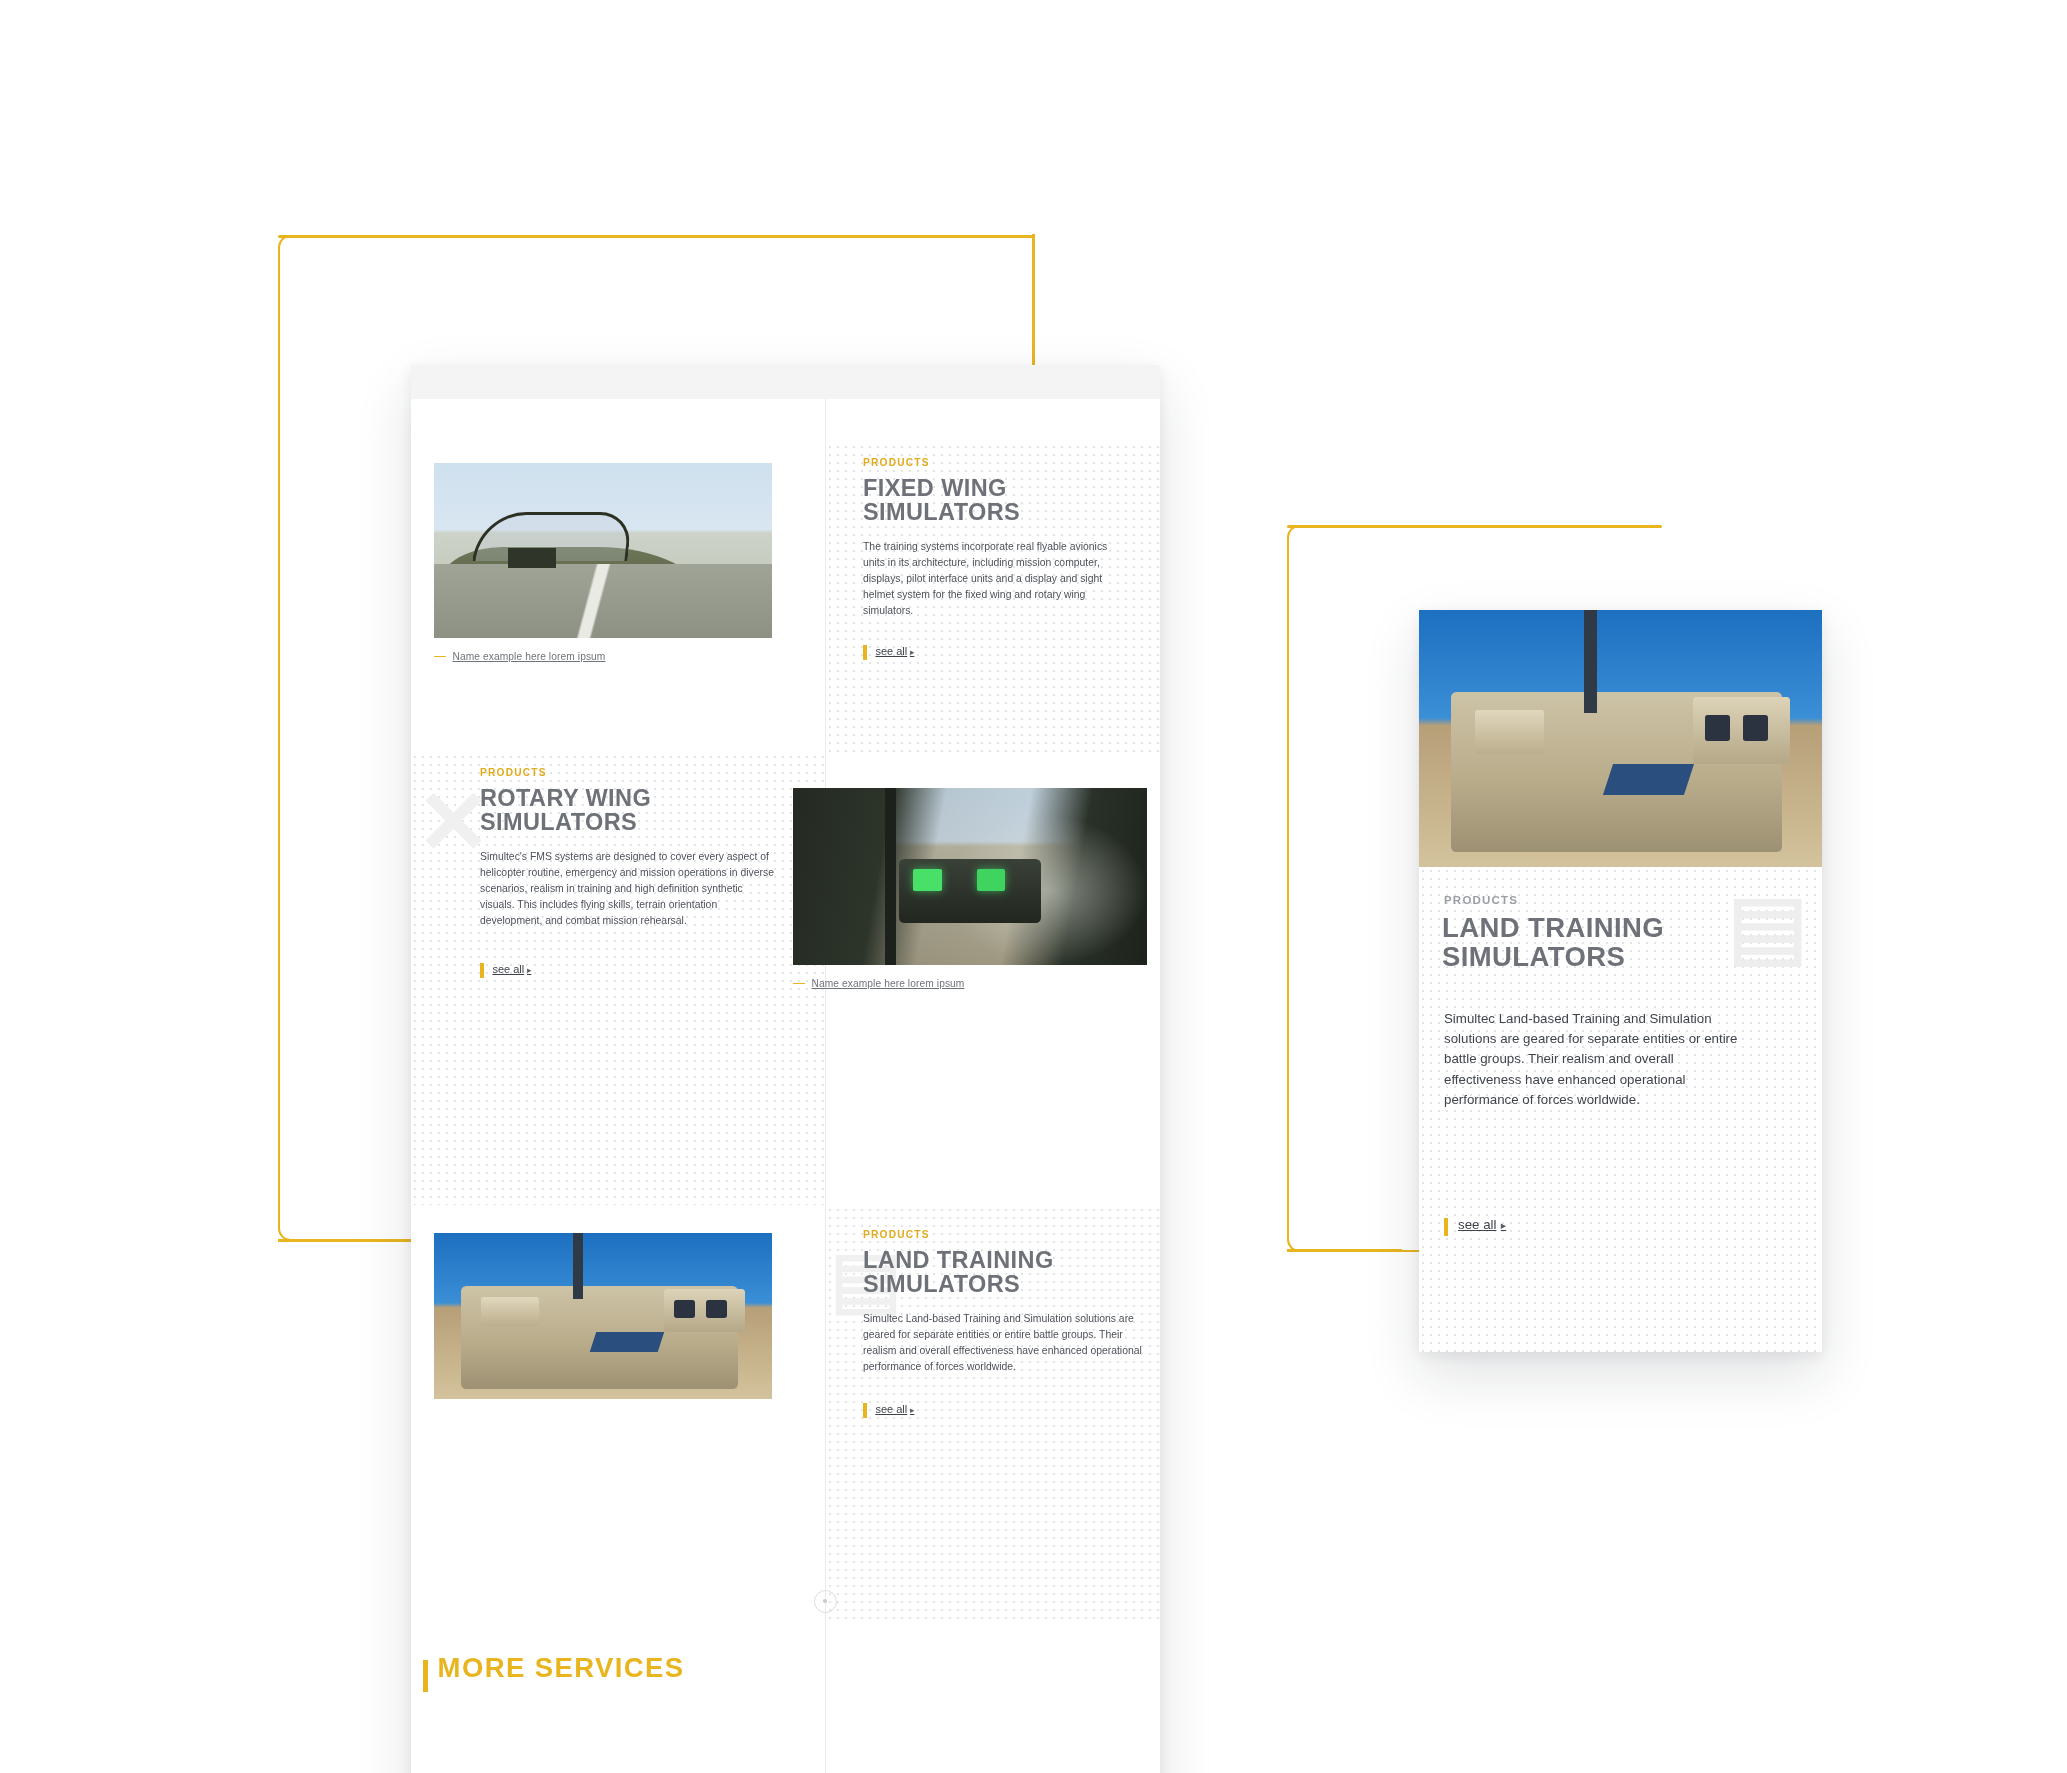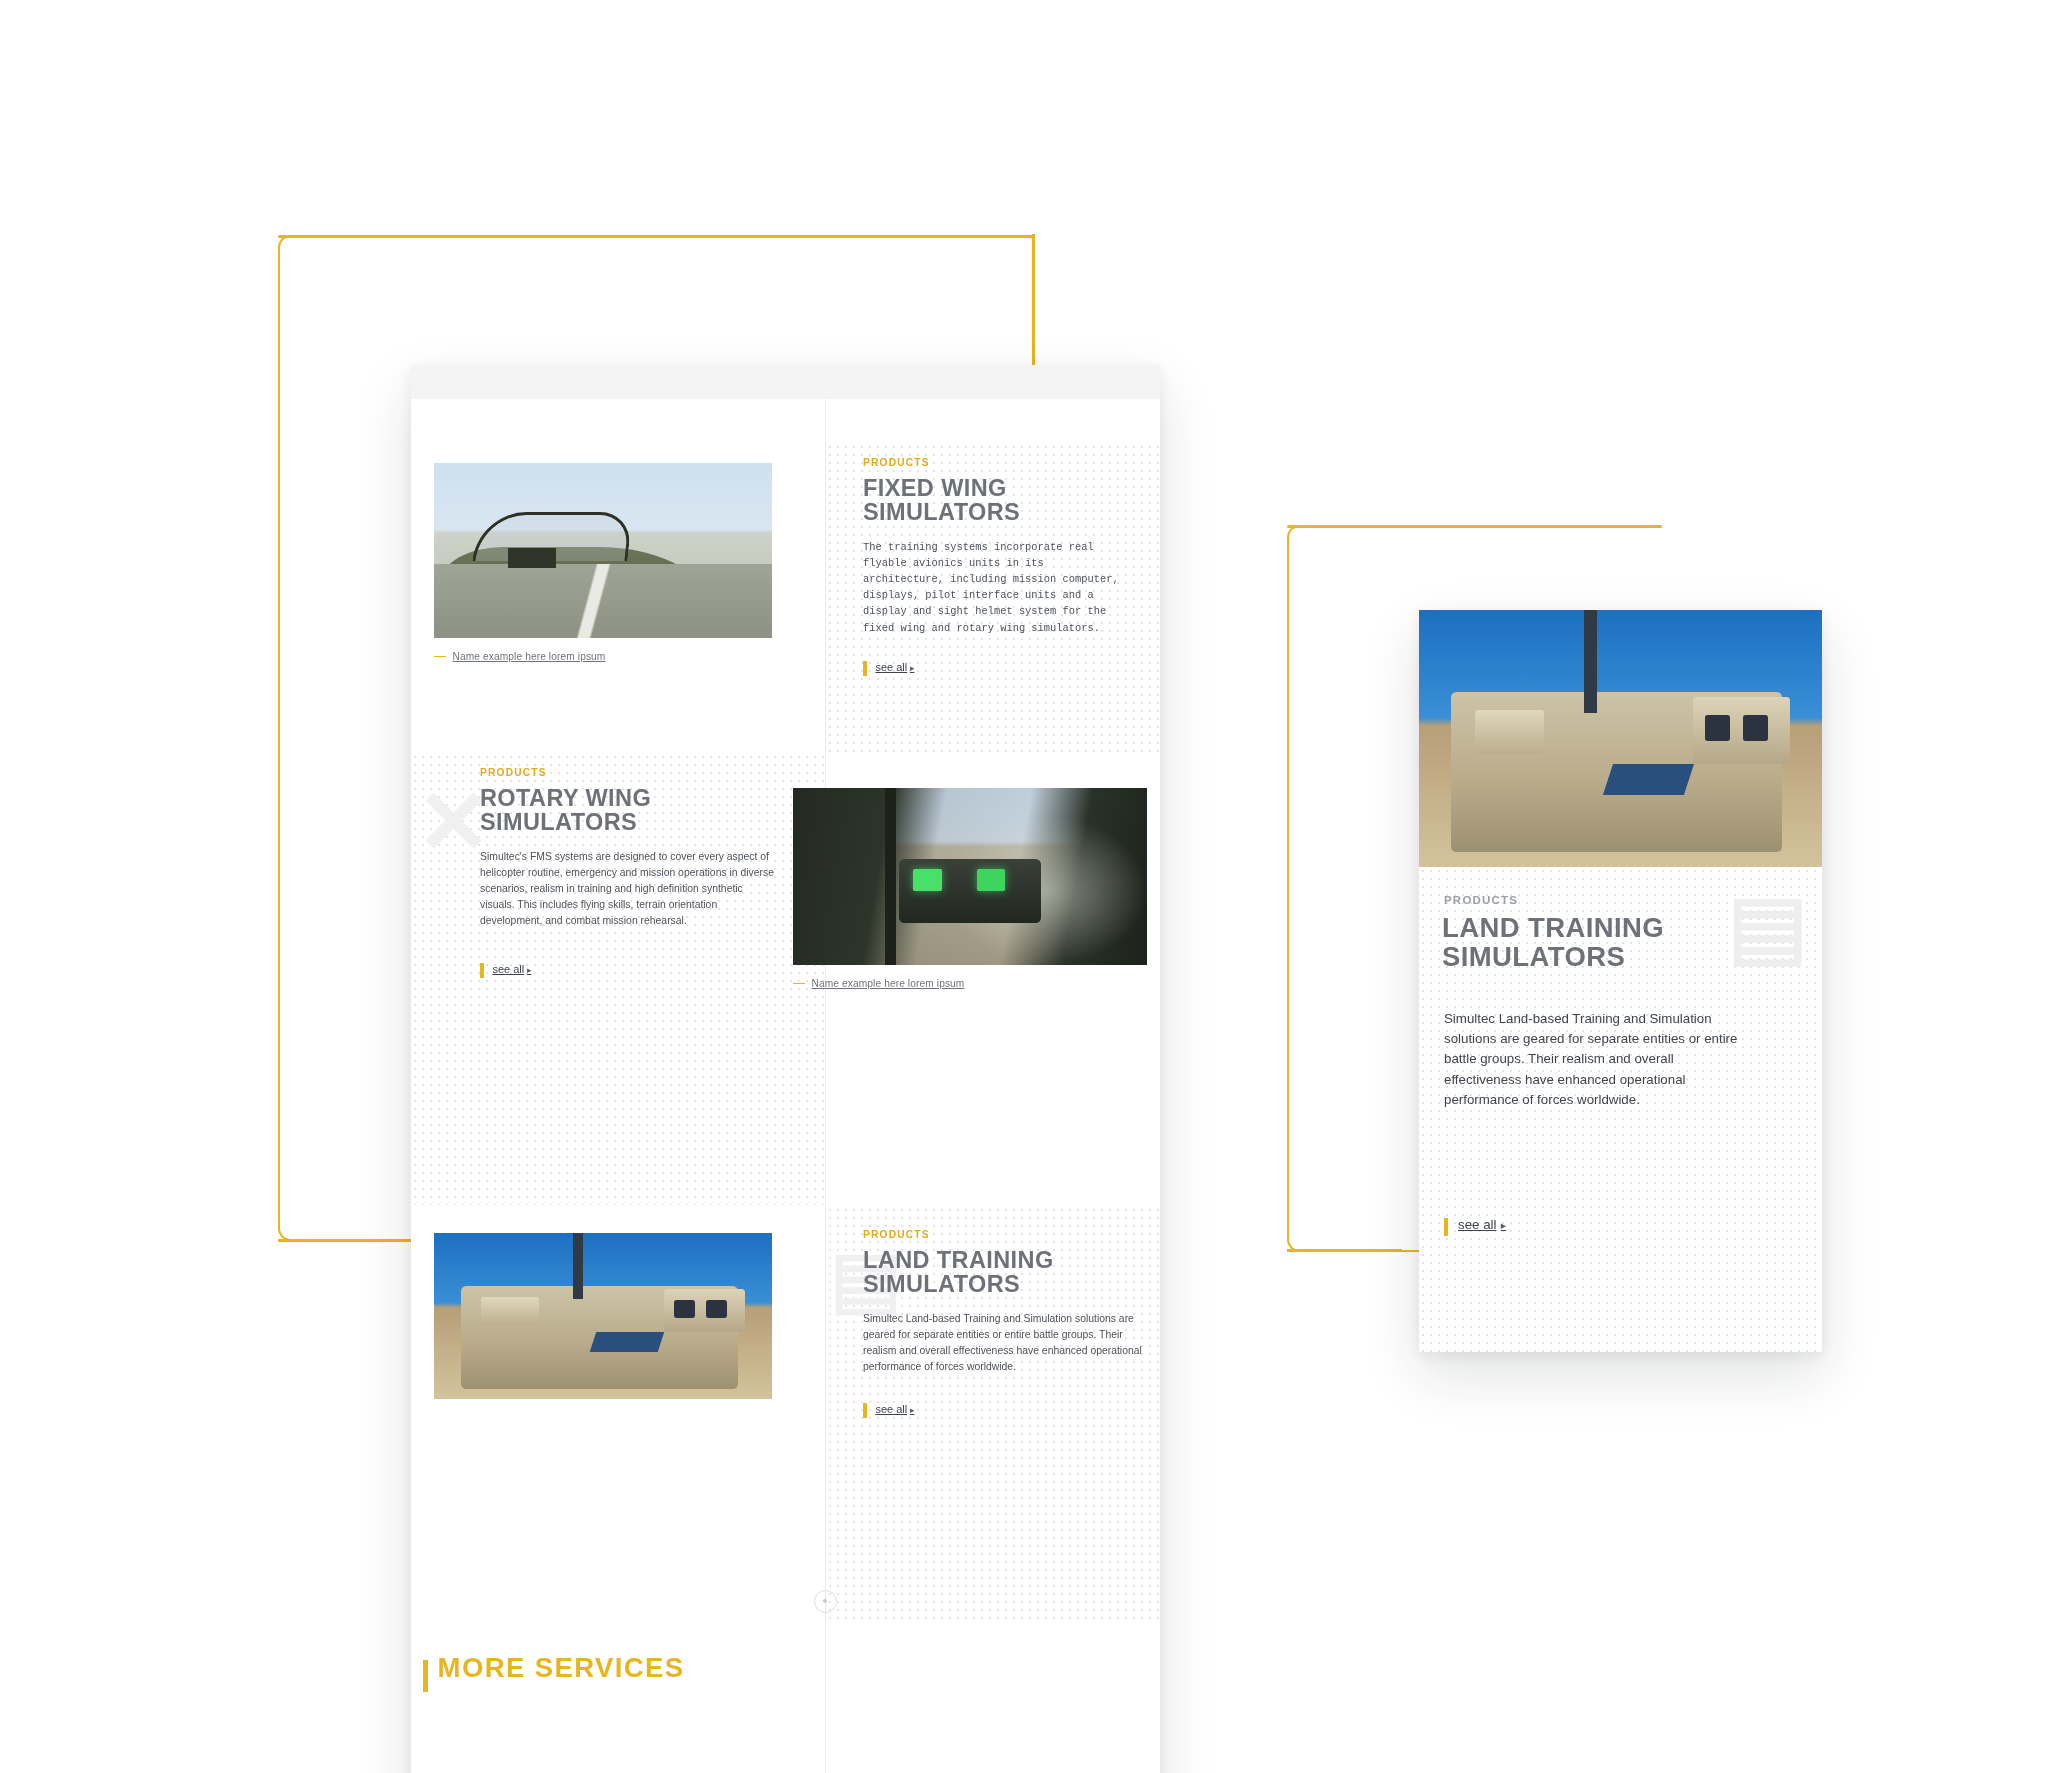--- a/index.html
+++ b/index.html
@@ -515,21 +515,21 @@
       <div class="hud"></div>
     </div>
 
     <div class="cap" style="left:23px; top:208px;">
       <span class="dash"></span><span>Name example here lorem ipsum</span>
     </div>
 
     <div style="position:absolute; left:452px; top:14px; width:266px;">
       <div class="eyebrow">PRODUCTS</div>
       <div class="htitle">FIXED WING SIMULATORS</div>
-      <div class="body-copy" style="width:257px;font-family:Liberation Mono, monospace;">The training systems incorporate real flyable avionics units in its architecture, including mission computer, displays, pilot interface units and a display and sight helmet system for the fixed wing and rotary wing simulators.</div>
+      <div class="body-copy" style="width:257px;">The training systems incorporate real flyable avionics units in its architecture, including mission computer, displays, pilot interface units and a display and sight helmet system for the fixed wing and rotary wing simulators.</div>
       <div style="margin-top:22px;">
         <a class="seeall" href="#"><span>see all</span><span class="arw">▸</span></a>
       </div>
     </div>
   </section>
 
   <section class="sec sec-2">
     <div class="sec-dot-left dotted"></div>
 
     <div class="wm" style="left:5.3px; top:25px; font-size:89px;">✕</div>

